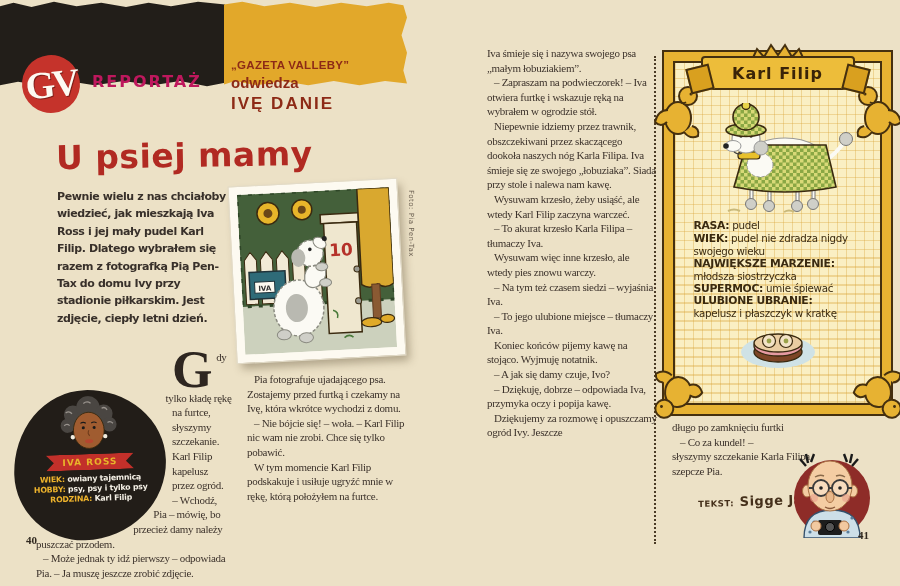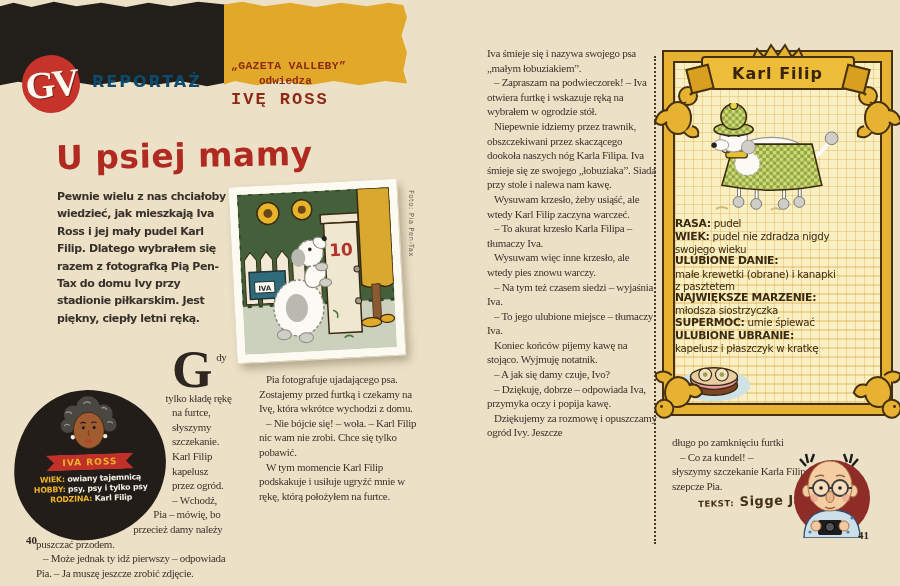--- a/index.html
+++ b/index.html
@@ -23,25 +23,25 @@
     left:22px; top:55px; width:58px; height:58px; border-radius:50%;
     background:#c5332b; display:flex; align-items:center; justify-content:center;
     transform:rotate(-6deg);
   }
   .gv-circle span{
     font-family:"Liberation Serif",serif; font-weight:bold; font-size:38px;
     color:#fdfaf2; letter-spacing:-3px; text-shadow:1px 1px 0 #7e1d18;
   }
   .reportaz{
     left:92px; top:72px; font-family:"DejaVu Sans",sans-serif; font-weight:bold;
-    font-size:16px; letter-spacing:2px; color:#0c4a6e;
-  }
-  .kicker{left:231px; top:59px; width:170px; color:#8d2a16; font-family:Liberation Mono, monospace; font-weight:bold;}
+    font-size:16px; letter-spacing:2px; color:#be185d;
+  }
+  .kicker{left:231px; top:59px; width:170px; color:#8d2a16; font-family:Liberation Sans, sans-serif; font-weight:bold;}
   .kicker .k1{font-size:11.5px; letter-spacing:.3px;}
-  .kicker .k2{font-size:11px; margin-top:3px;margin-left:28px;}
+  .kicker .k2{font-size:15px; margin-top:3px;}
   .kicker .k3{font-size:17px; letter-spacing:2px; margin-top:3px;}
   
   .title{
     left:56px; top:136px; font-family:"DejaVu Sans",sans-serif; font-weight:bold;
     font-size:33px; letter-spacing:.5px; color:#b12a22; transform:rotate(-1deg);
   }
   .intro{
     left:57px; top:188px; width:176px;
     font-family:"DejaVu Sans",sans-serif; font-weight:bold;
     font-size:11px; line-height:17.4px; letter-spacing:-0.4px; color:#38302a;
@@ -56,21 +56,21 @@
   .stamp svg{display:block;}
   .photo-credit{
     left:407px; top:190px; writing-mode:vertical-rl;
     font-family:"DejaVu Sans",sans-serif; font-size:7px; color:#6a5f50; letter-spacing:.5px;
   }
   
   .col{font-size:11px; line-height:14.6px; letter-spacing:-0.3px;}
   .col p{margin:0; text-indent:7px;}
   .col p.noindent{text-indent:0;}
   .col1{left:36px; top:350px; width:196px;}
-  .col2{left:259px; top:372px; width:160px;}
+  .col2{left:247px; top:372px; width:160px;}
   .col3{left:487px; top:46px; width:170px;}
   .dropcap{
     float:left; font-family:"Liberation Serif",serif; font-weight:bold;
     font-size:52px; line-height:40px; padding-right:4px; color:#2e2620;
   }
   
   .iva-blob{
     float:left; width:152px; height:150px; margin:40px 6px 0 -22px;
     background:#221d18;
     border-radius:48% 52% 55% 45% / 55% 48% 52% 45%;
@@ -98,21 +98,21 @@
   .kf-frame{
     left:662px; top:50px; width:231px; height:366px; box-sizing:border-box;
     background:#e7b232; border:2.5px solid #45300f; padding:9px;
   }
   .kf-inner{
     width:100%; height:100%; box-sizing:border-box; border:2.5px solid #45300f;
     background-color:#faefc3;
     background-image:
       repeating-linear-gradient(0deg, rgba(216,162,53,.35) 0 1.5px, transparent 1.5px 9px),
       repeating-linear-gradient(90deg, rgba(216,162,53,.35) 0 1.5px, transparent 1.5px 9px);
-    display:flex; flex-direction:column; 
+    display:flex; flex-direction:column; align-items:center;
   }
   .kf-banner{
     left:50%; top:4px; transform:translateX(-50%); width:150px; height:30px;
     background:#edbd3a; border:2.5px solid #45300f; border-radius:4px;
     display:flex; align-items:center; justify-content:center;
     font-family:"DejaVu Sans",sans-serif; font-weight:bold; font-size:16px;
     letter-spacing:1px; color:#3a2408; z-index:3;
   }
   .kf-banner::before,.kf-banner::after{
     content:""; position:absolute; width:20px; height:22px; top:8px;
@@ -128,21 +128,21 @@
   .cr-br{left:852px; top:362px; transform:scaleX(-1) rotate(6deg);}
   .kf-dog{margin-top:40px;}
   .kf-fields{
     width:168px; margin-top:4px; font-family:"DejaVu Sans",sans-serif;
     font-size:10.3px; line-height:12.2px; letter-spacing:-0.3px; color:#3a2a10;
   }
   .kf-fields .lbl{font-weight:bold; font-size:10.8px;}
   .kf-fields .lbl.block{display:block;}
   .kf-sandwich{margin-top:2px;}
   
-  .outro{left:672px; top:420px; width:210px; font-size:11px; line-height:14.6px; letter-spacing:-0.3px;margin-top:15px;}
+  .outro{left:672px; top:420px; width:210px; font-size:11px; line-height:14.6px; letter-spacing:-0.3px;}
   .outro .ln{white-space:nowrap;}
   .outro .ln.ind{text-indent:8px;}
   .credit{
     left:698px; top:490px; font-family:"DejaVu Sans",sans-serif; font-weight:bold;
     color:#45301b; transform:rotate(-1.5deg);
   }
   .credit .c-lbl{font-size:8.5px; letter-spacing:.5px;}
   .credit .c-name{font-size:13px; letter-spacing:.5px;}
   .sigge{left:780px; top:446px;}
 </style>
@@ -153,25 +153,25 @@
 
   <div class="abs banner-black"></div>
   <div class="abs banner-gold"></div>
   <div class="abs gv-circle">
     <span>GV</span>
   </div>
   <div class="abs reportaz">REPORTAŻ</div>
   <div class="abs kicker">
     <div class="k1">„GAZETA VALLEBY”</div>
     <div class="k2">odwiedza</div>
-    <div class="k3">IVĘ ROSS</div>
+    <div class="k3">IVĘ DANIE</div>
   </div>
 
   <div class="abs title">U psiej mamy</div>
-  <div class="abs intro">Pewnie wielu z nas chciałoby wiedzieć, jak mieszkają Iva Ross i jej mały pudel Karl Filip. Dlatego wybrałem się razem z fotografką Pią Pen-Tax do domu Ivy przy stadionie piłkarskim. Jest piękny, ciepły letni ręką.</div>
+  <div class="abs intro">Pewnie wielu z nas chciałoby wiedzieć, jak mieszkają Iva Ross i jej mały pudel Karl Filip. Dlatego wybrałem się razem z fotografką Pią Pen-Tax do domu Ivy przy stadionie piłkarskim. Jest zdjęcie, ciepły letni dzień.</div>
 
   <div class="abs stamp">
     <svg width="152" height="160" viewBox="0 0 152 160">
       <rect x="0" y="0" width="152" height="160" fill="#ccd1bd"></rect>
       <rect x="0" y="0" width="152" height="112" fill="#44603a"></rect>
       <rect x="0" y="0" width="152" height="112" fill="none" stroke="#2e4527" stroke-width="3" stroke-dasharray="4 7"></rect>
       <circle cx="30" cy="20" r="11" fill="#e8b52a" stroke="#3a2a10" stroke-width="1.5"></circle>
       <circle cx="30" cy="20" r="4.5" fill="#6b4718"></circle>
       <circle cx="64" cy="18" r="10" fill="#e8b52a" stroke="#3a2a10" stroke-width="1.5"></circle>
       <circle cx="64" cy="18" r="4" fill="#6b4718"></circle>
@@ -312,21 +312,20 @@
         <path d="M46,49 q4,3 8,1" stroke="#444" stroke-width="1.2" fill="none"></path>
         <circle cx="73" cy="45" r="7" fill="#cfcfc8" stroke="#999" stroke-width="1"></circle>
         <ellipse cx="58" cy="27" rx="20" ry="6.5" fill="url(#gc)" stroke="#3a2a10" stroke-width="1.6"></ellipse>
         <circle cx="58" cy="14" r="13" fill="url(#gc)" stroke="#3a2a10" stroke-width="1.6"></circle>
         <circle cx="58" cy="2.5" r="4" fill="#e8d44a" stroke="#3a2a10" stroke-width="1.4"></circle>
         <path d="M40,108 q6,-3 12,0 M96,109 q5,-3 10,0" stroke="#c9b97a" stroke-width="2" fill="none"></path>
       </svg>
       <div class="kf-fields">
         <div><span class="lbl">RASA:</span> <span>pudel</span></div>
         <div><span class="lbl">WIEK:</span> <span>pudel nie zdradza nigdy swojego wieku</span></div>
-        <div><span class="lbl block">ULUBIONE DANIE:</span> <span>małe krewetki (obrane) i kanapki z pasztetem</span></div>
         <div><span class="lbl block">NAJWIĘKSZE MARZENIE:</span> <span>młodsza siostrzyczka</span></div>
         <div><span class="lbl">SUPERMOC:</span> <span>umie śpiewać</span></div>
         <div><span class="lbl block">ULUBIONE UBRANIE:</span> <span>kapelusz i płaszczyk w kratkę</span></div>
       </div>
       <svg class="kf-sandwich" width="78" height="48" viewBox="0 0 78 48">
         <ellipse cx="39" cy="30" rx="37" ry="16" fill="#cfe2e6"></ellipse>
         <ellipse cx="39" cy="30" rx="24" ry="10" fill="#7d4526" stroke="#3a2a10" stroke-width="1.4"></ellipse>
         <ellipse cx="39" cy="24" rx="24" ry="10" fill="#e59aa2" stroke="#3a2a10" stroke-width="1.4"></ellipse>
         <ellipse cx="39" cy="21" rx="24" ry="9" fill="#e9cda2" stroke="#3a2a10" stroke-width="1.4"></ellipse>
         <circle cx="30" cy="19" r="6.5" fill="#f2e3c7" stroke="#3a2a10" stroke-width="1.2"></circle>

